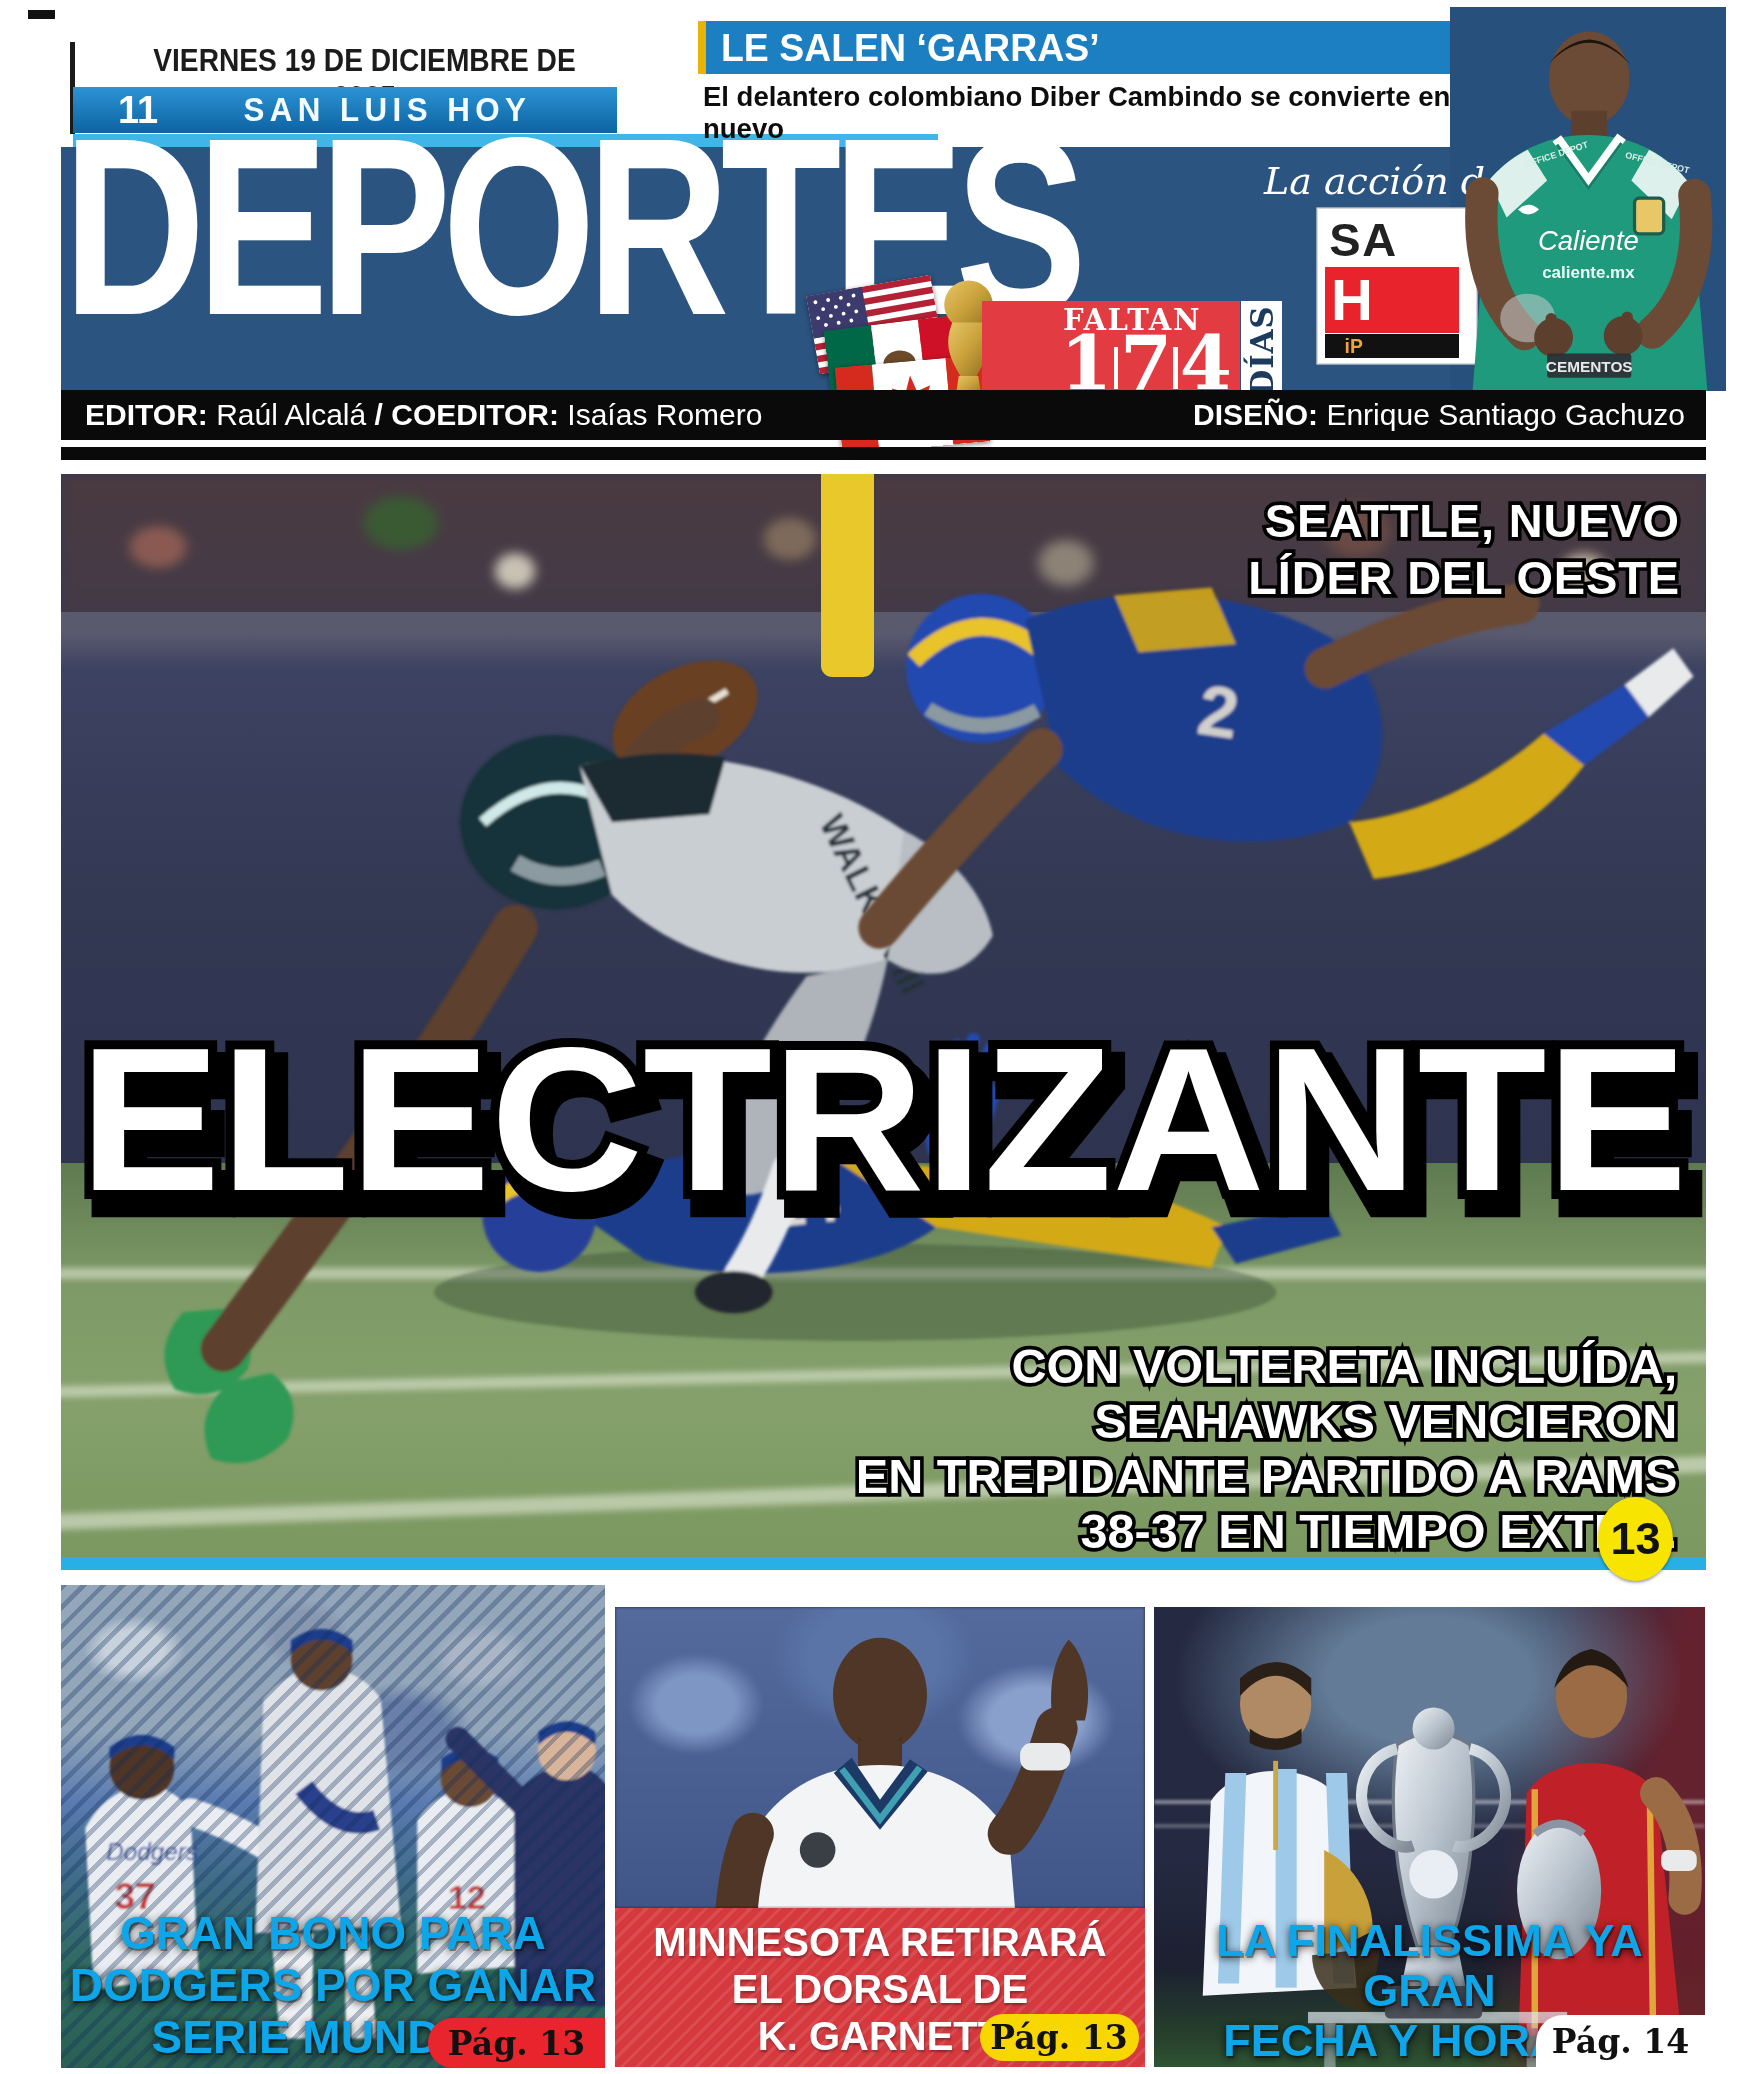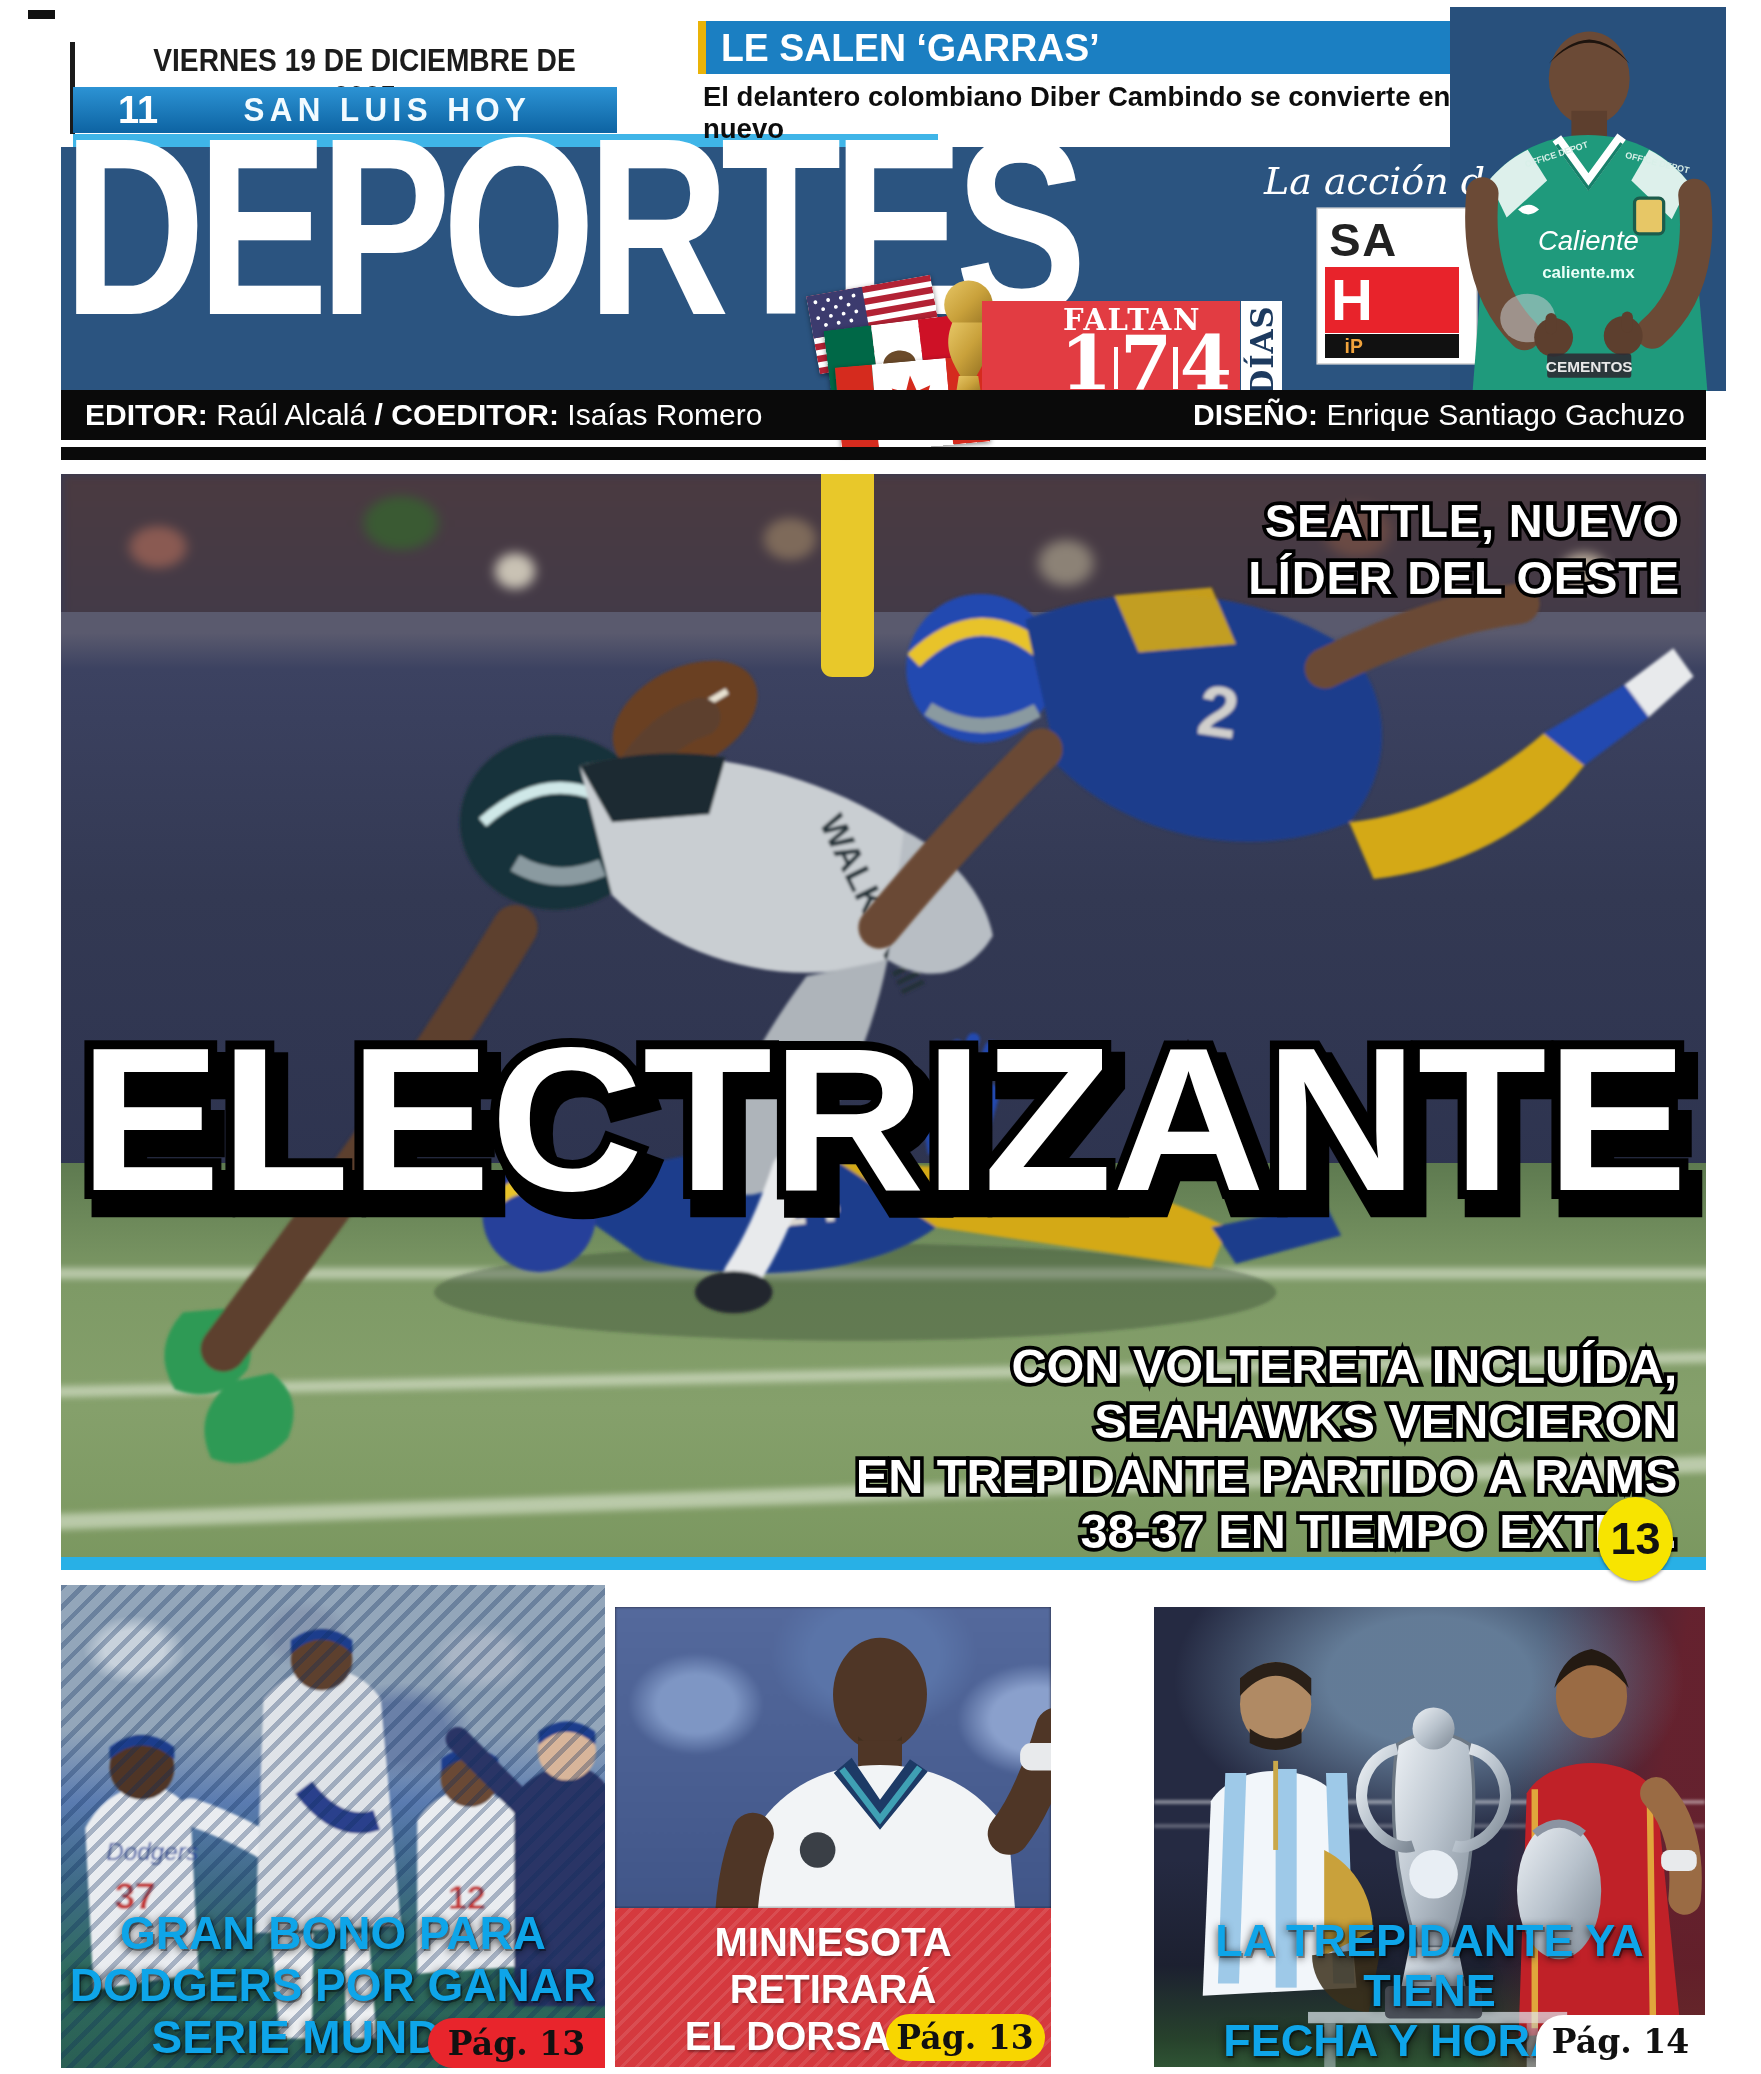--- a/index.html
+++ b/index.html
@@ -83,21 +83,21 @@
   .goalpost{position:absolute;left:760px;top:0px;width:53px;height:203px;background:#e8c82a;border-radius:0 0 11.3px 11.3px;}
   .heroKickerSvg,.heroHeadSvg,.heroCapSvg{position:absolute;left:0;top:0;}
   .cyanline{left:61px;top:1557px;width:1645px;height:13px;background:#28b0e6;}
   .pageref{left:1598px;top:1497px;width:75px;height:84px;background:#f7e400;border-radius:50%;
            display:flex;align-items:center;justify-content:center;color:#111;font-size:45px;font-weight:900;
            box-shadow:0 1.6px 3.2px rgba(0,0,0,.4);}
 
   
   .panel{overflow:hidden;background:#223;}
   .p1{left:61px;top:1585px;width:544px;height:483px;}
-  .p2{left:615px;top:1607px;width:436px;height:460px;}
+  .p2{left:615px;top:1607px;width:530px;height:460px;}
   .p3{left:1154px;top:1607px;width:551px;height:460px;}
   .p1 .bg{position:absolute;inset:0;background:
       radial-gradient(73px 49px at 73px 65px,#c8d2dc 0 40%,transparent 70%),
       radial-gradient(65px 49px at 243px 49px,#8898b0 0 45%,transparent 70%),
       radial-gradient(73px 49px at 421px 73px,#aab6c6 0 40%,transparent 70%),
       radial-gradient(97px 65px at 340px 146px,#6a80a8 0 45%,transparent 75%),
       linear-gradient(#93a6ba 0 30%,#5a7bb0 45%,#3f6b86 62%,#2f6b5e 80%,#2a5f54);}
   .p1 .stripes,.p2 .stripes{position:absolute;inset:0;
       background:repeating-linear-gradient(135deg,rgba(13,44,92,.30) 0 4.9px,rgba(13,44,92,0) 4.9px 13.8px);}
   .p2 .bg{position:absolute;inset:0;background:
@@ -483,21 +483,21 @@
         <path d="M300,170 C290,240 295,330 325,420 L365,420 C395,330 400,240 390,170 C360,150 330,150 300,170 Z" fill="url(#silver)" stroke="#6d7884" stroke-width="4"></path>
         <path d="M300,175 C260,185 245,230 265,265 C280,290 305,300 320,295" fill="none" stroke="url(#silver)" stroke-width="14"></path>
         <path d="M390,175 C430,185 445,230 425,265 C410,290 385,300 370,295" fill="none" stroke="url(#silver)" stroke-width="14"></path>
         <circle cx="345" cy="150" r="26" fill="url(#silver)"></circle>
         <circle cx="345" cy="330" r="30" fill="#e8eef4"></circle>
         <path d="M315,420 L375,420 L385,470 L305,470 Z" fill="url(#silver)"></path>
         <rect x="285" y="468" width="120" height="40" rx="6" fill="#4a4f58"></rect>
       </g>
     </svg>
     <div class="phead">
-      <div>LA TREPIDANTE YA TIENE</div>
+      <div>LA FINALISSIMA YA GRAN</div>
       <div>FECHA Y HORA EN QATAR</div>
     </div>
     <div class="tag tag-white">
       <span>Pág. 14</span>
     </div>
   </div>
 
 </div>
 
 

